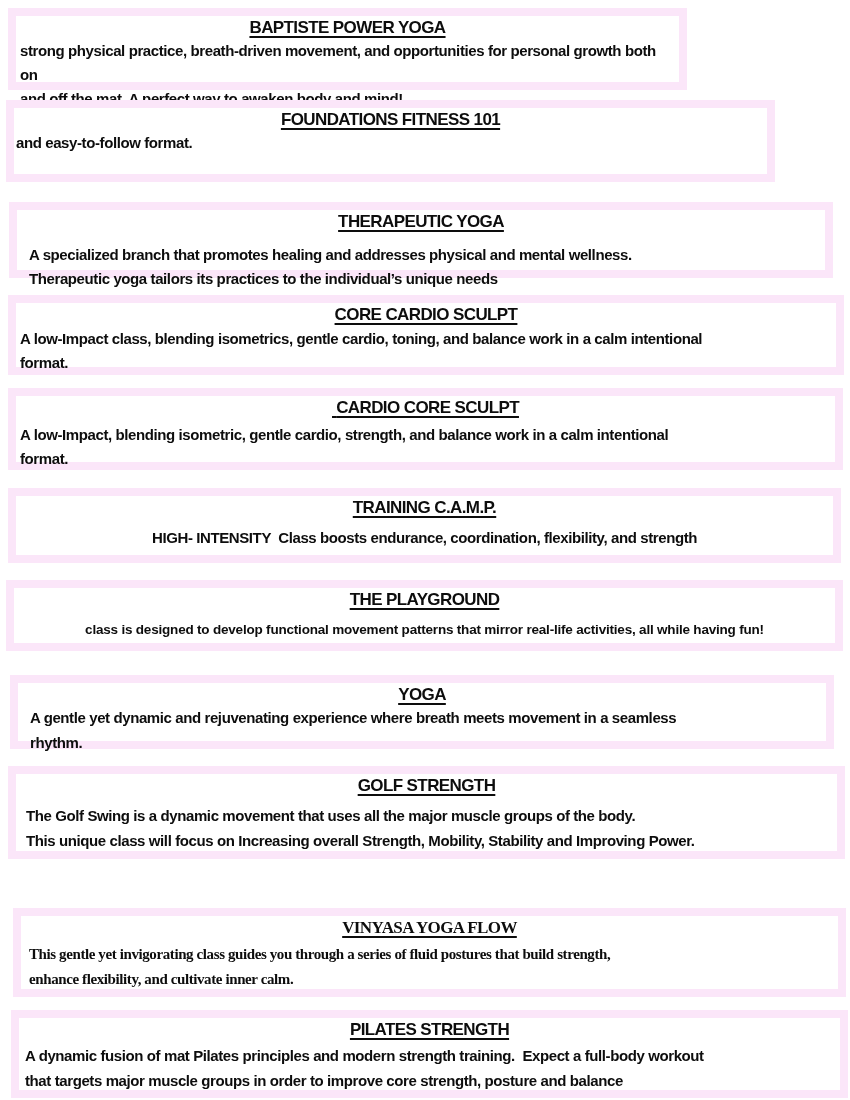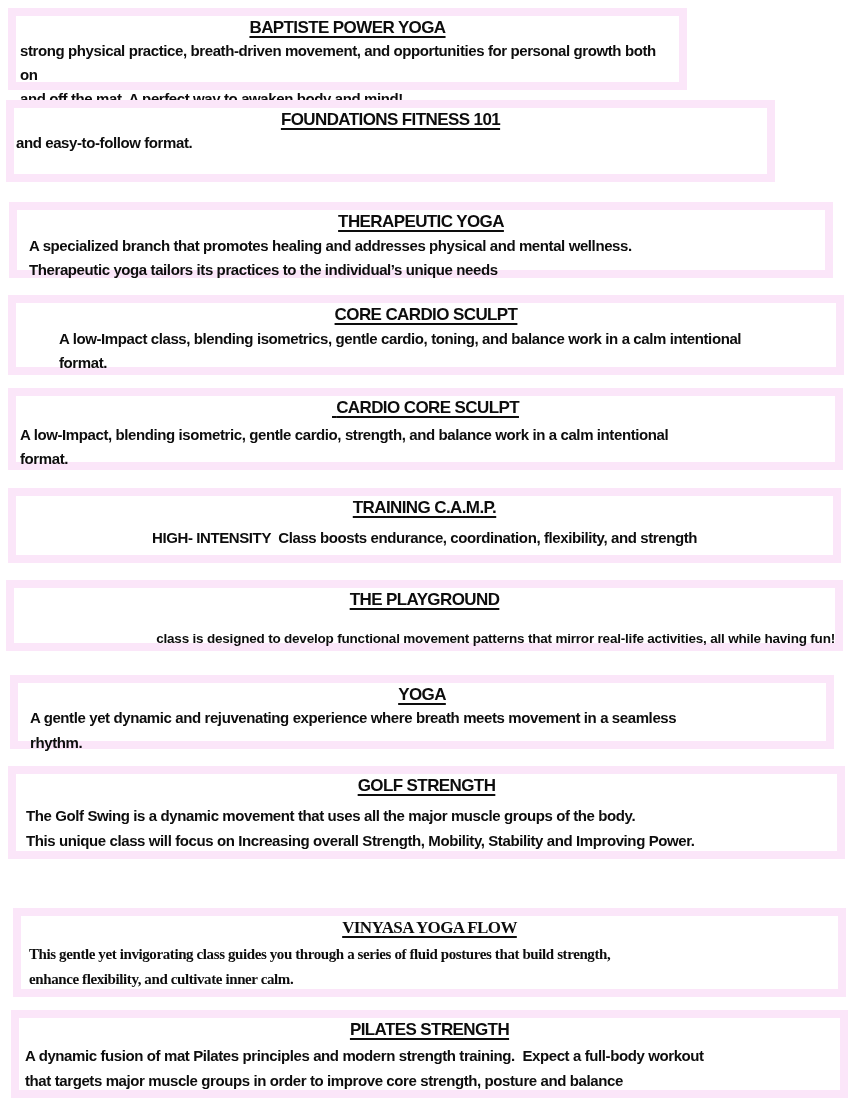--- a/index.html
+++ b/index.html
@@ -50,25 +50,25 @@
   .c6 {left:8px;  top:488px;  width:833px; height:75px;}
   .c7 {left:6px;  top:580px;  width:837px; height:71px;}
   .c8 {left:10px; top:675px;  width:824px; height:74px;}
   .c9 {left:8px;  top:766px;  width:837px; height:93px;}
   .c10{left:13px; top:908px;  width:833px; height:89px;font-family:Liberation Serif, serif;}
   .c11{left:11px; top:1010px; width:837px; height:88px;}
 
   
   .c1  .body{margin-top:2px; padding:0 4px 0 4px;}
   .c2  .body{margin-top:2px; padding:0 2px 0 2px;}
-  .c3  .body{margin-top:3px; padding:0 16px 0 12px;}
-  .c4  .body{margin-top:3px; padding:0 4px 16px 4px;margin-left:39px;}
+  .c3  .body{margin-top:12px; padding:0 16px 0 12px;}
+  .c4  .body{margin-top:3px; padding:0 4px 16px 4px;}
   .c5  .body{margin-top:6px; padding:0 4px 0 4px;}
   .c6  .body{margin-top:9px; text-align:center;}
-  .c7  .body{margin-top:18px; text-align:right; font-size:13.5px; letter-spacing:-0.2px;}
+  .c7  .body{margin-top:9px; text-align:center; font-size:13.5px; letter-spacing:-0.2px;}
   .c8  .body{margin-top:1px; padding:0 4px 0 12px; line-height:25px;}
   .c9  .body{margin-top:8px; padding:0 4px 0 10px; line-height:25px;}
   .c10 .body{margin-top:5px; padding:0 4px 0 8px;  line-height:25px;}
   .c11 .body{margin-top:4px; padding:0 19px 0 6px;  line-height:25px;}
 </style>
 </head>
 <body>
 
 <div class="page">
 

